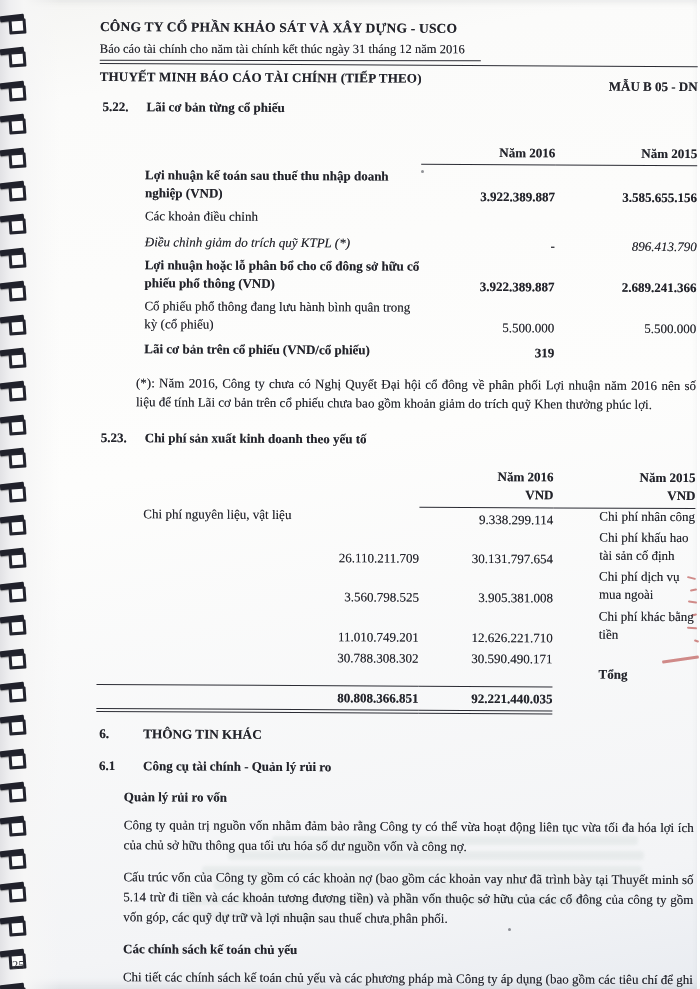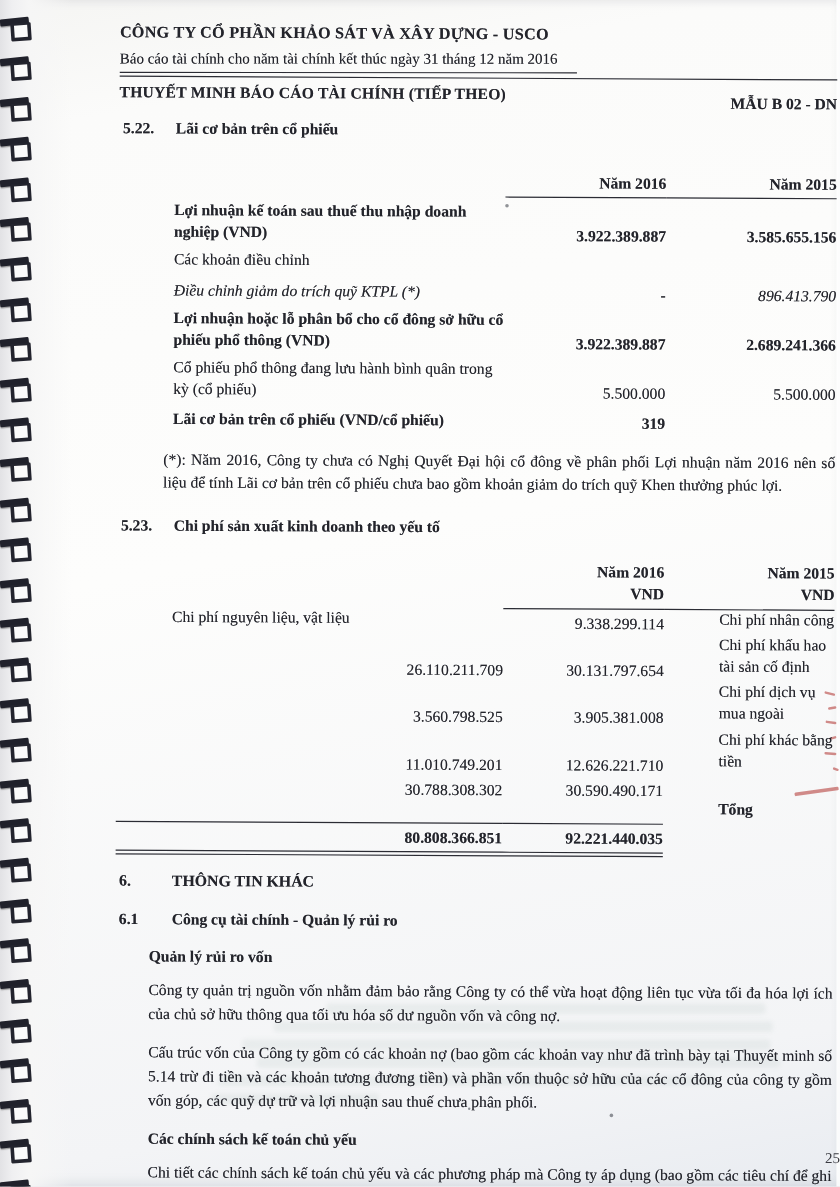--- a/index.html
+++ b/index.html
@@ -62,21 +62,21 @@
   .i{font-style:italic;}
   .row-pad{padding-top:5px;}
   .row-pad2{padding-top:7px;}
   .t2 .lab{padding-top:3px;}
   .t2 .val{padding-top:3px;}
   .t2-last{border-bottom:1.6px solid #2b2c34;padding-bottom:18px;}
   .t2-total-val{border-bottom:4px double #2b2c34;padding:2px 0 2px;font-weight:bold;}
   .footnote{margin:14px 0 0 38px;text-align:justify;line-height:1.48;}
   .sub-bold{font-weight:bold;margin:13px 0 0 28px;}
   .para{margin:9px 0 0 28px;text-align:justify;line-height:1.54;}
-  .page-number{position:absolute;left:12px;right:0;bottom:16px;text-align:right;
+  .page-number{position:absolute;left:12px;right:0;bottom:16px;text-align:left;
     font-size:12.5px;color:#3a3b42;}
   
   .ghost{position:absolute;left:0;top:0;width:700px;height:989px;pointer-events:none;}
   .ghost i{position:absolute;height:9px;border-radius:3px;background:#8aa39b;
     opacity:.11;filter:blur(1.6px);}
   
   .redmark{position:absolute;background:#b5413d;opacity:.6;border-radius:1px;}
   .speck{position:absolute;width:3px;height:3px;background:#4a4d55;border-radius:50%;opacity:.6;}
 </style>
 </head>
@@ -140,26 +140,26 @@
   <span class="speck" style="left:508px;top:928px"></span>
   <span class="speck" style="left:390px;top:923px;width:2px;height:2px"></span>
 
   <div class="content">
 
     <div class="company">CÔNG TY CỔ PHẦN KHẢO SÁT VÀ XÂY DỰNG - USCO</div>
     <div><span class="subtitle">Báo cáo tài chính cho năm tài chính kết thúc ngày 31 tháng 12 năm 2016</span></div>
     <div class="rule-full"></div>
     <div class="title-row">
       <span class="doc-title">THUYẾT MINH BÁO CÁO TÀI CHÍNH (TIẾP THEO)</span>
-      <span class="form-label">MẪU B 02 - DN</span>
+      <span class="form-label">MẪU B 05 - DN</span>
     </div>
 
     <div class="sec-head h522">
       <span class="sec-num">5.22.</span>
-      <span>Lãi cơ bản trên cổ phiếu</span>
+      <span>Lãi cơ bản từng cổ phiếu</span>
     </div>
 
     <div class="fin-table t1">
       <div class="lab"></div>
       <div class="val col-head">Năm 2016</div>
       <div class="val col-head">Năm 2015</div>
 
       <div class="lab b row-pad">Lợi nhuận kế toán sau thuế thu nhập doanh nghiệp (VND)</div>
       <div class="val b">3.922.389.887</div>
       <div class="val b">3.585.655.156</div>

